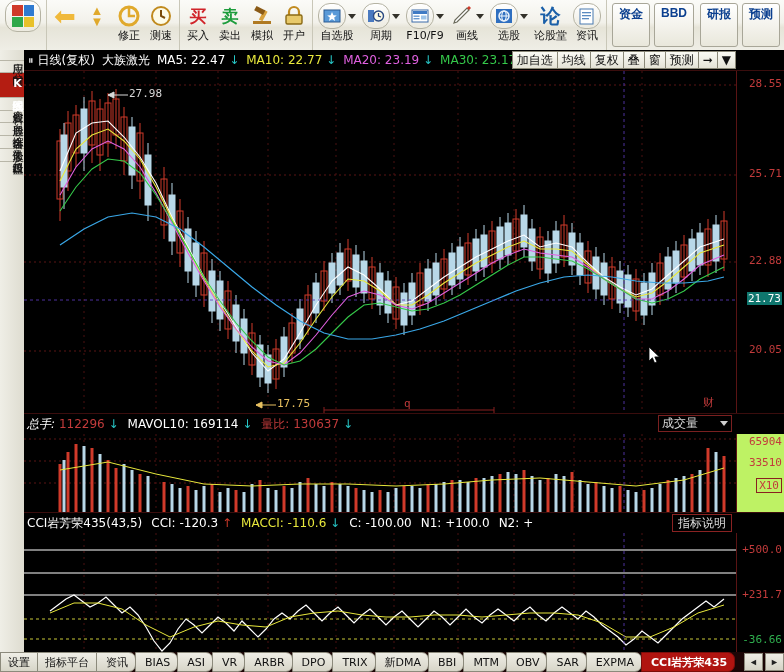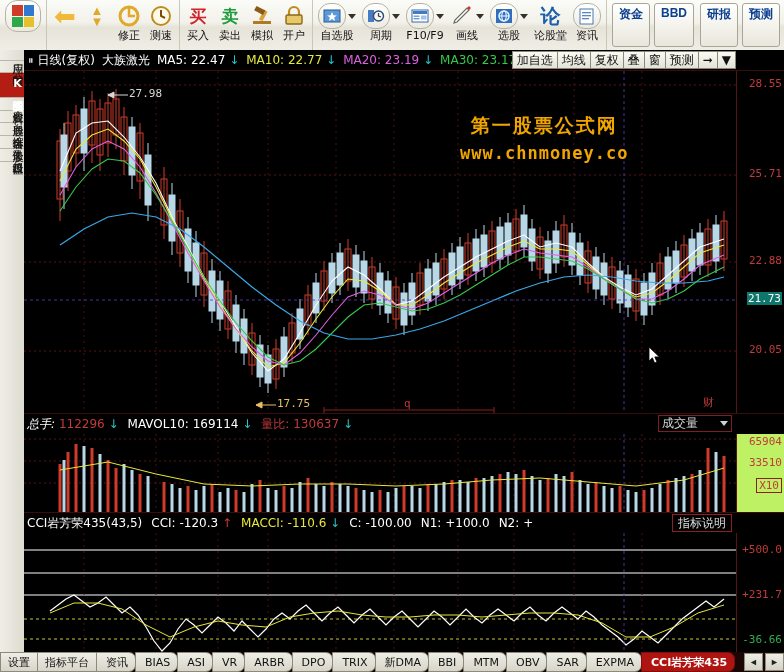--- a/index.html
+++ b/index.html
@@ -608,24 +608,20 @@
 
           <line x1="300" y1="339" x2="470" y2="339" stroke="#8a2020" stroke-width="1"></line>
           <line x1="300" y1="336" x2="300" y2="342" stroke="#8a2020" stroke-width="1"></line>
           <line x1="470" y1="336" x2="470" y2="342" stroke="#8a2020" stroke-width="1"></line>
 
           <line x1="600" y1="0" x2="600" y2="342" stroke="#5a3ab8" stroke-width="1" stroke-dasharray="3,3" opacity="0.85"></line>
 
           <line x1="0" y1="229" x2="712" y2="229" stroke="#5a3ab8" stroke-width="1" stroke-dasharray="3,3" opacity="0.85"></line>
         </svg>
 
-        <div class="watermark">
-          <div class="wm1">第一股票公式网</div>
-          <div class="wm2">www.chnmoney.co</div>
-        </div>
 
         <div class="annot" style="left:105px;top:16px;">27.98</div>
         <div class="annot" style="left:253px;top:326px;color:#e8c060;">17.75</div>
         <div class="annot" style="left:380px;top:326px;color:#c23b3b;">q</div>
         <div class="annot" style="left:679px;top:324px;color:#c23b3b;font-family:'DejaVu Sans',sans-serif;">财</div>
 
         <svg class="cursor" viewBox="0 0 12 18">
           <path d="M0 0 L0 14 L3.4 10.8 L5.6 16 L8 15 L5.8 9.9 L10.4 9.9 Z" fill="#ffffff" stroke="#000" stroke-width="0.8"></path>
         </svg>
       </div>

